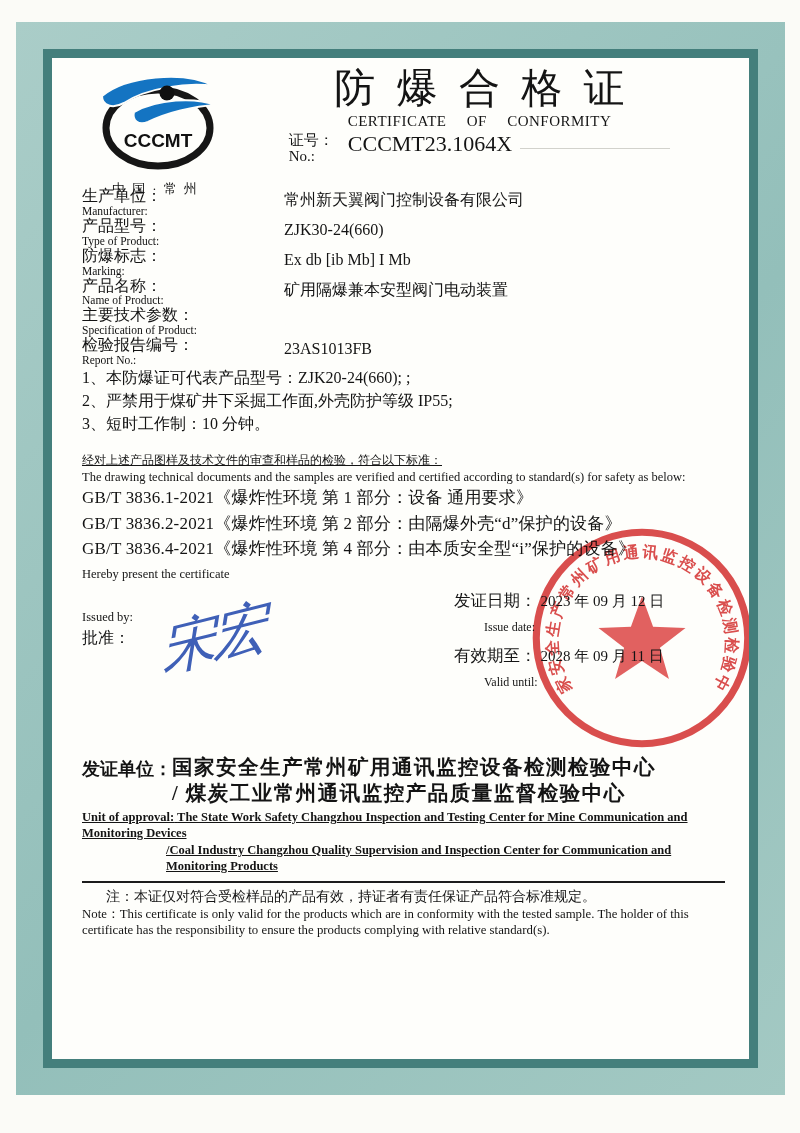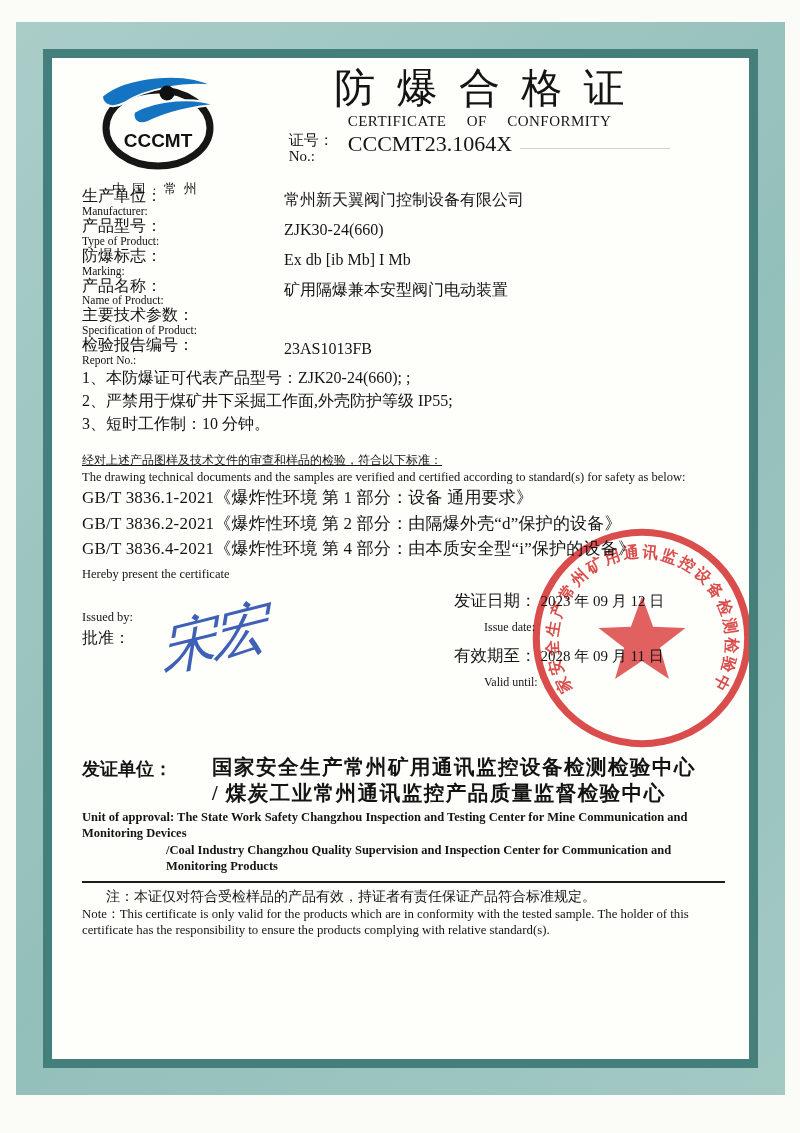--- a/index.html
+++ b/index.html
@@ -46,24 +46,24 @@
                font-family:"DejaVu Sans",sans-serif; letter-spacing:-4px; }
   .dates { position:absolute; left:372px; top:6px; width:300px; }
   .date-line { display:flex; align-items:baseline; }
   .date-cn { font-size:16.5px; white-space:nowrap; }
   .date-val { font-size:15px; white-space:nowrap; margin-left:4px; position:relative; z-index:1; }
   .date-en { font-size:12px; margin:8px 0 10px 30px; }
   .stamp { position:absolute; left:438px; top:-68px; width:244px; height:244px;
            mix-blend-mode:multiply; opacity:.93; }
 
   
-  .issuer { display:flex; margin-top:2px;gap:40px; }
+  .issuer { display:flex; margin-top:2px; }
   .issuer-label { font-size:18px; font-weight:bold; white-space:nowrap; padding-top:3px; }
   .issuer-names div { font-size:20.5px; font-weight:bold; letter-spacing:1.5px; line-height:1.3; white-space:nowrap; }
-  .issuer-en { font-size:12.5px; font-weight:bold; line-height:1.3; margin-top:2px; }
+  .issuer-en { font-size:12.5px; font-weight:bold; line-height:1.3; margin-top:2px;text-decoration:underline; }
   .issuer-en .lbl { font-size:12.5px; }
   .issuer-en .l2 { padding-left:84px; }
 
   .rule { border-top:2px solid #1c1c1c; margin:7px 0 5px; }
 
   
   .note-cn { font-size:14px; line-height:1.25;margin-left:24px; }
   .note-en { font-size:12.8px; line-height:1.28; }
 </style>
 </head>

